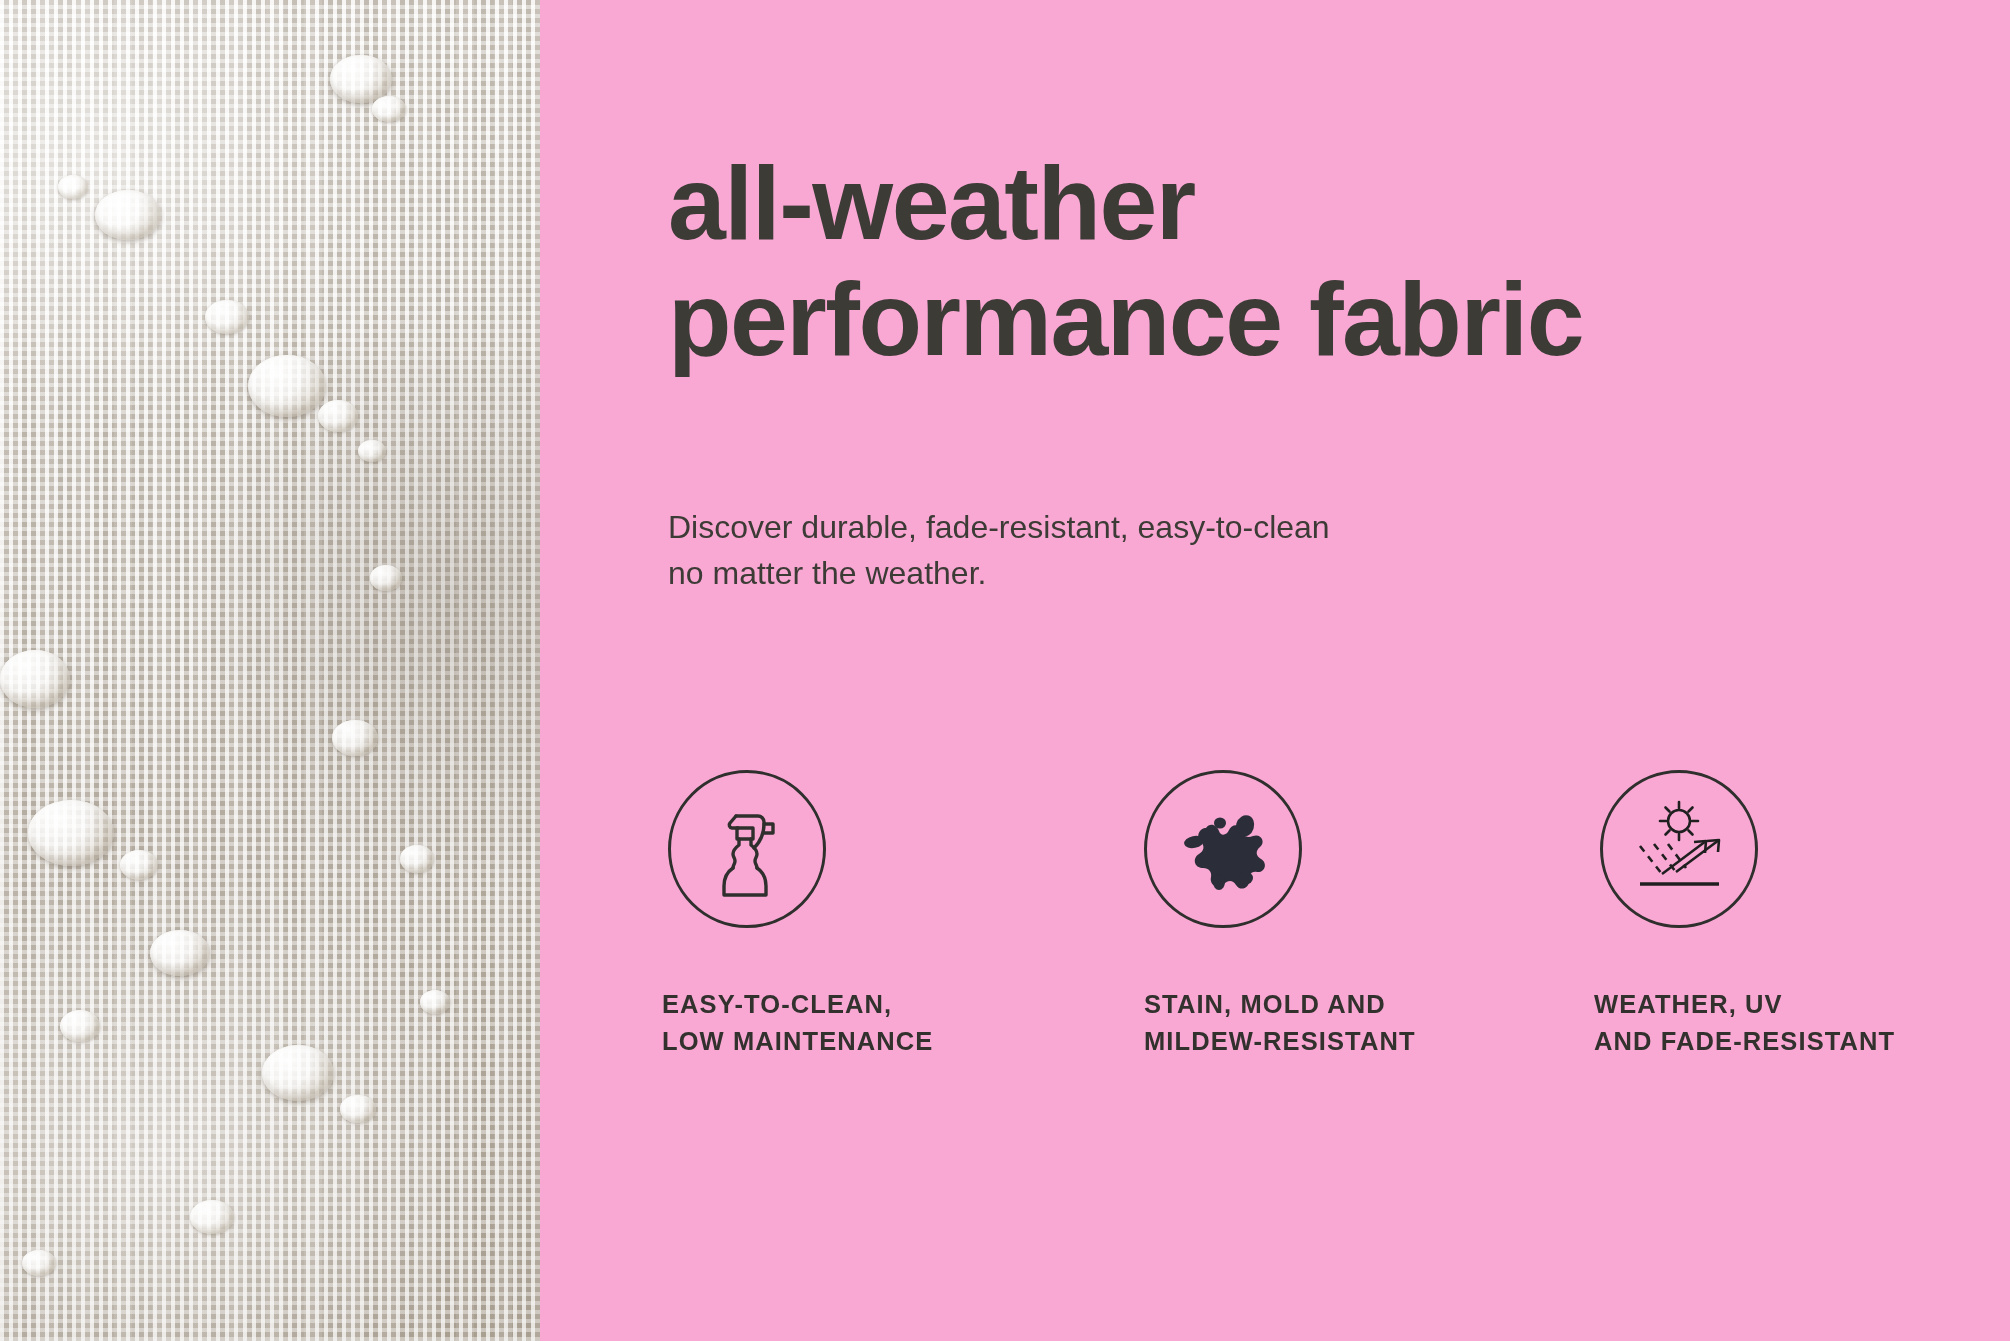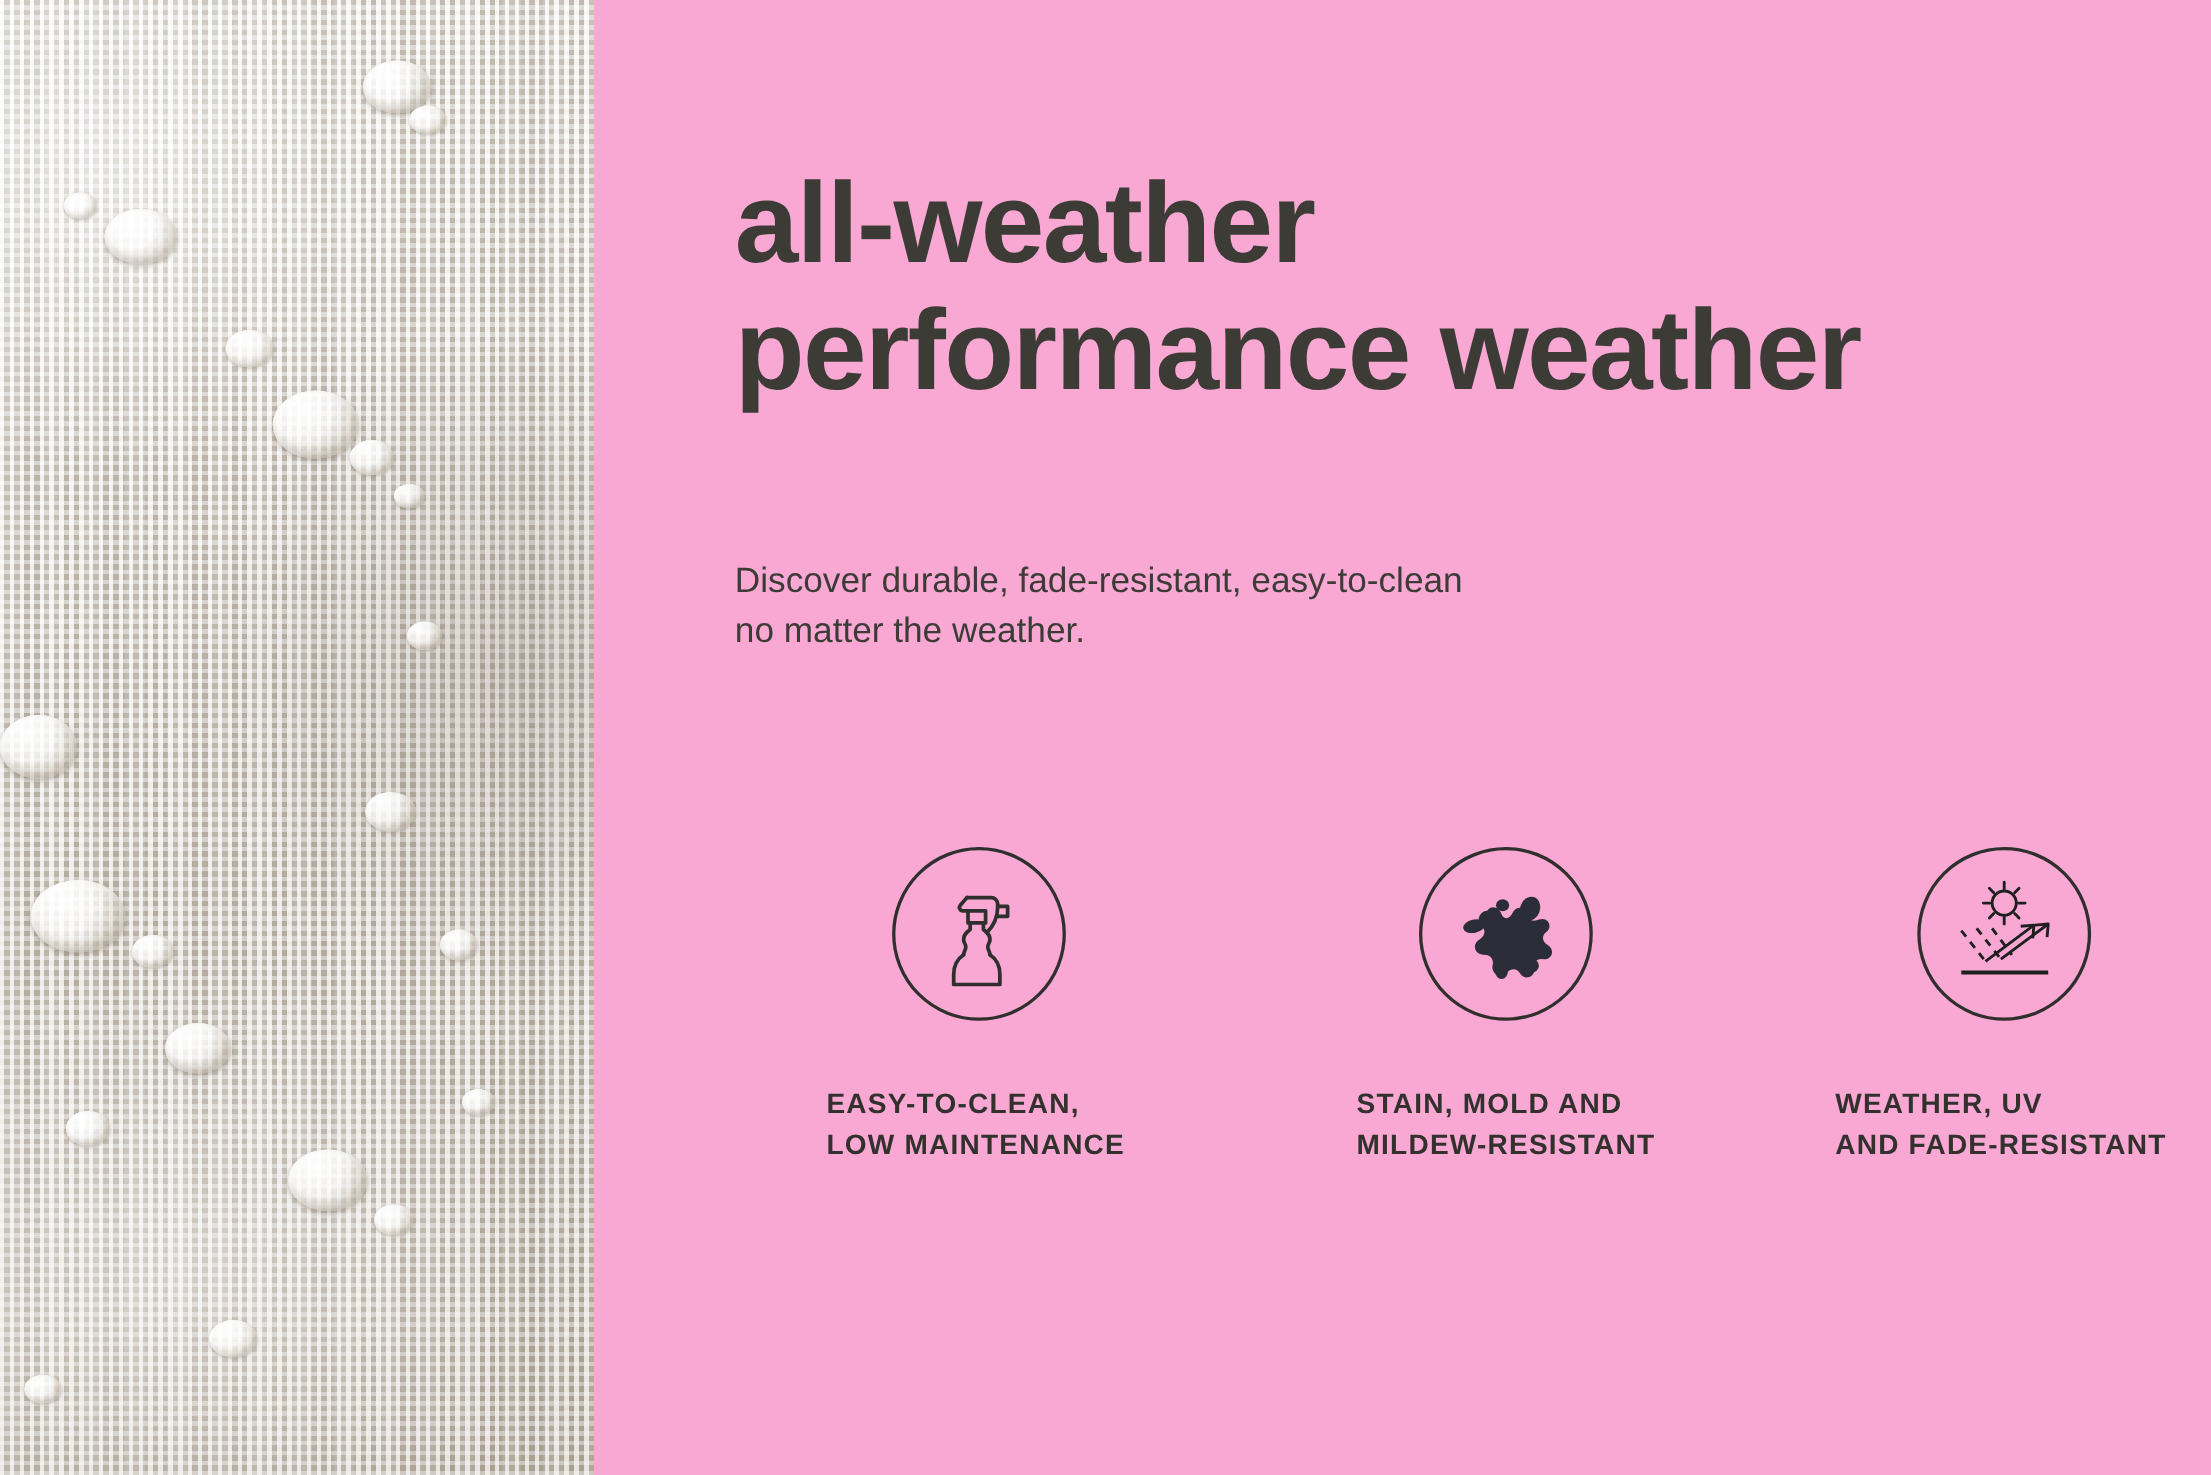--- a/index.html
+++ b/index.html
@@ -111,21 +111,21 @@
     top: 770px;
     width: 1400px;
     display: flex;
     flex-direction: row;
   }
   .feature {
     width: 450px;
     flex: 0 0 450px;
     display: flex;
     flex-direction: column;
-    align-items: center;
+    align-items: flex-start;
   }
   .icon-circle {
     width: 158px;
     height: 158px;
     border: 3px solid #2f2f2d;
     border-radius: 50%;
     display: flex;
     align-items: center;
     justify-content: center;
     box-sizing: border-box;
@@ -174,21 +174,21 @@
     <div class="drop sm" style="left:340px; top:1095px; width:36px; height:28px;"></div>
     <div class="drop sm" style="left:420px; top:990px; width:30px; height:24px;"></div>
     <div class="drop sm" style="left:190px; top:1200px; width:44px; height:34px;"></div>
     <div class="drop sm" style="left:22px; top:1250px; width:34px; height:26px;"></div>
   </div>
 
   <div class="content">
 
     <h1 class="headline">
       <span class="line">all-weather</span>
-      <span class="line">performance weather</span>
+      <span class="line">performance fabric</span>
     </h1>
 
     <p class="body-copy">
       <span class="line">Discover durable, fade-resistant, easy-to-clean</span>
       <span class="line">no matter the weather.</span>
     </p>
 
     <div class="features">
 
       <div class="feature f1">

